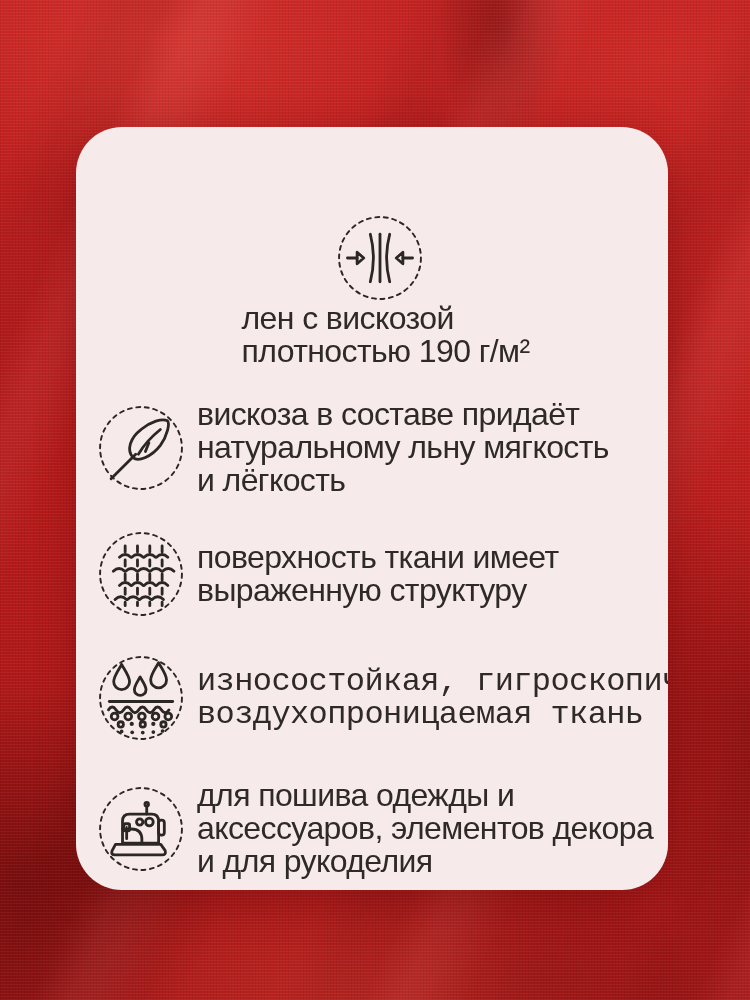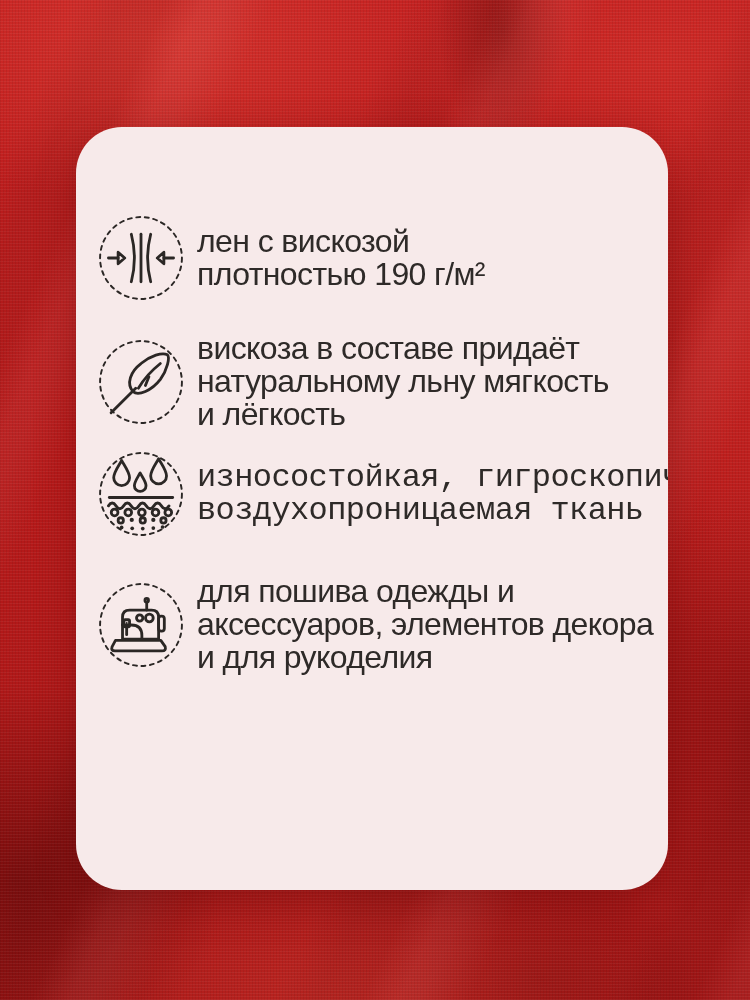--- a/index.html
+++ b/index.html
@@ -37,22 +37,22 @@
   .card{
     position:absolute;left:76px;top:127px;width:592px;height:763px;
     background:var(--card-bg,#f7eaea);
     border-radius:46px;
     box-shadow:0 12px 42px rgba(70,0,0,.28);
     box-sizing:border-box;
     padding:87px 6px 0 21px;
     overflow:hidden;
   }
   .feature{display:flex;align-items:center;}
-  .feature.mb30{margin-bottom:30px;}
-  .feature.mb33{margin-bottom:19px;}
+  .feature.mb30{margin-bottom:30px;flex-direction:column;}
+  .feature.mb33{margin-bottom:33px;}
   .feature.mb36{margin-bottom:36px;}
   .feature.mb37{margin-bottom:37px;font-family:Liberation Mono, monospace;}
   .icon{width:88px;height:88px;flex:0 0 88px;color:var(--icon-color,#2b2725);}
   .icon svg{width:88px;height:88px;display:block;}
   .icon svg *{stroke:currentColor;fill:none;stroke-width:3.2;stroke-linecap:round;stroke-linejoin:round;}
   .icon svg .dash{stroke-width:2.2;stroke-dasharray:4.5 5.2;}
   .icon svg .fill{fill:currentColor;stroke:none;}
   .feature-text{
     margin:0 0 0 12px;
     font-size:32px;line-height:33px;letter-spacing:-.6px;
@@ -93,20 +93,39 @@
           <path d="M41 61 C33 52 38 38 50 29 C61 20 74 16 80 19 C83 22 80 36 72 47 C62 60 47 66 41 61 Z"></path>
           <path d="M47 57 C53 47 62 37 72 29"></path>
           <path d="M55 54 L59 44"></path>
         </svg>
       </span>
       <p class="feature-text">вискоза в составе придаёт
 натуральному льну мягкость
 и лёгкость</p>
     </div>
 
+    <div class="feature mb36">
+      <span class="icon">
+        <svg viewBox="0 0 100 100" stroke-width="3">
+          <circle class="dash" cx="50" cy="50" r="46.5"></circle>
+          <g>
+            <path d="M32 18 V25 M32 34 V41 M32 50 V57 M32 66 V73 M32 82 V86"></path>
+            <path d="M46 18 V25 M46 34 V41 M46 50 V57 M46 66 V73 M46 82 V86"></path>
+            <path d="M60 18 V25 M60 34 V41 M60 50 V57 M60 66 V73 M60 82 V86"></path>
+            <path d="M74 18 V25 M74 34 V41 M74 50 V57 M74 66 V73 M74 82 V86"></path>
+            <path d="M25.5 31 Q32 24.5 38.5 31 M39.5 31 Q46 24.5 52.5 31 M53.5 31 Q60 24.5 66.5 31 M67.5 31 Q74 24.5 80.5 31"></path>
+            <path d="M18.5 47 Q25 40.5 31.5 47 M32.5 47 Q39 40.5 45.5 47 M46.5 47 Q53 40.5 59.5 47 M60.5 47 Q67 40.5 73.5 47 M74.5 47 Q81 40.5 87.5 47"></path>
+            <path d="M25.5 63 Q32 56.5 38.5 63 M39.5 63 Q46 56.5 52.5 63 M53.5 63 Q60 56.5 66.5 63 M67.5 63 Q74 56.5 80.5 63"></path>
+            <path d="M20.5 79 Q27 72.5 33.5 79 M34.5 79 Q41 72.5 47.5 79 M48.5 79 Q55 72.5 61.5 79 M62.5 79 Q69 72.5 75.5 79"></path>
+          </g>
+        </svg>
+      </span>
+      <p class="feature-text">поверхность ткани имеет
+выраженную структуру</p>
+    </div>
 
     <div class="feature mb37">
       <span class="icon">
         <svg viewBox="0 0 100 100" stroke-width="3">
           <circle class="dash" cx="50" cy="50" r="46.5"></circle>
           <path d="M28 12 C24 19 19 25.5 19 31.5 A9 9 0 0 0 37 31.5 C37 25.5 32 19 28 12 Z"></path>
           <path d="M70 10 C66 17 61 23.5 61 29.5 A9 9 0 0 0 79 29.5 C79 23.5 74 17 70 10 Z"></path>
           <path d="M49 26 C46 31.5 42.5 36.2 42.5 40.5 A6.6 6.6 0 0 0 55.7 40.5 C55.7 36.2 52 31.5 49 26 Z"></path>
           <path d="M14 54 H86"></path>
           <path d="M13 63.5 q4.3 -6.5 8.6 0 t8.6 0 t8.6 0 t8.6 0 t8.6 0 t8.6 0 t8.6 0 t8.6 0"></path>

